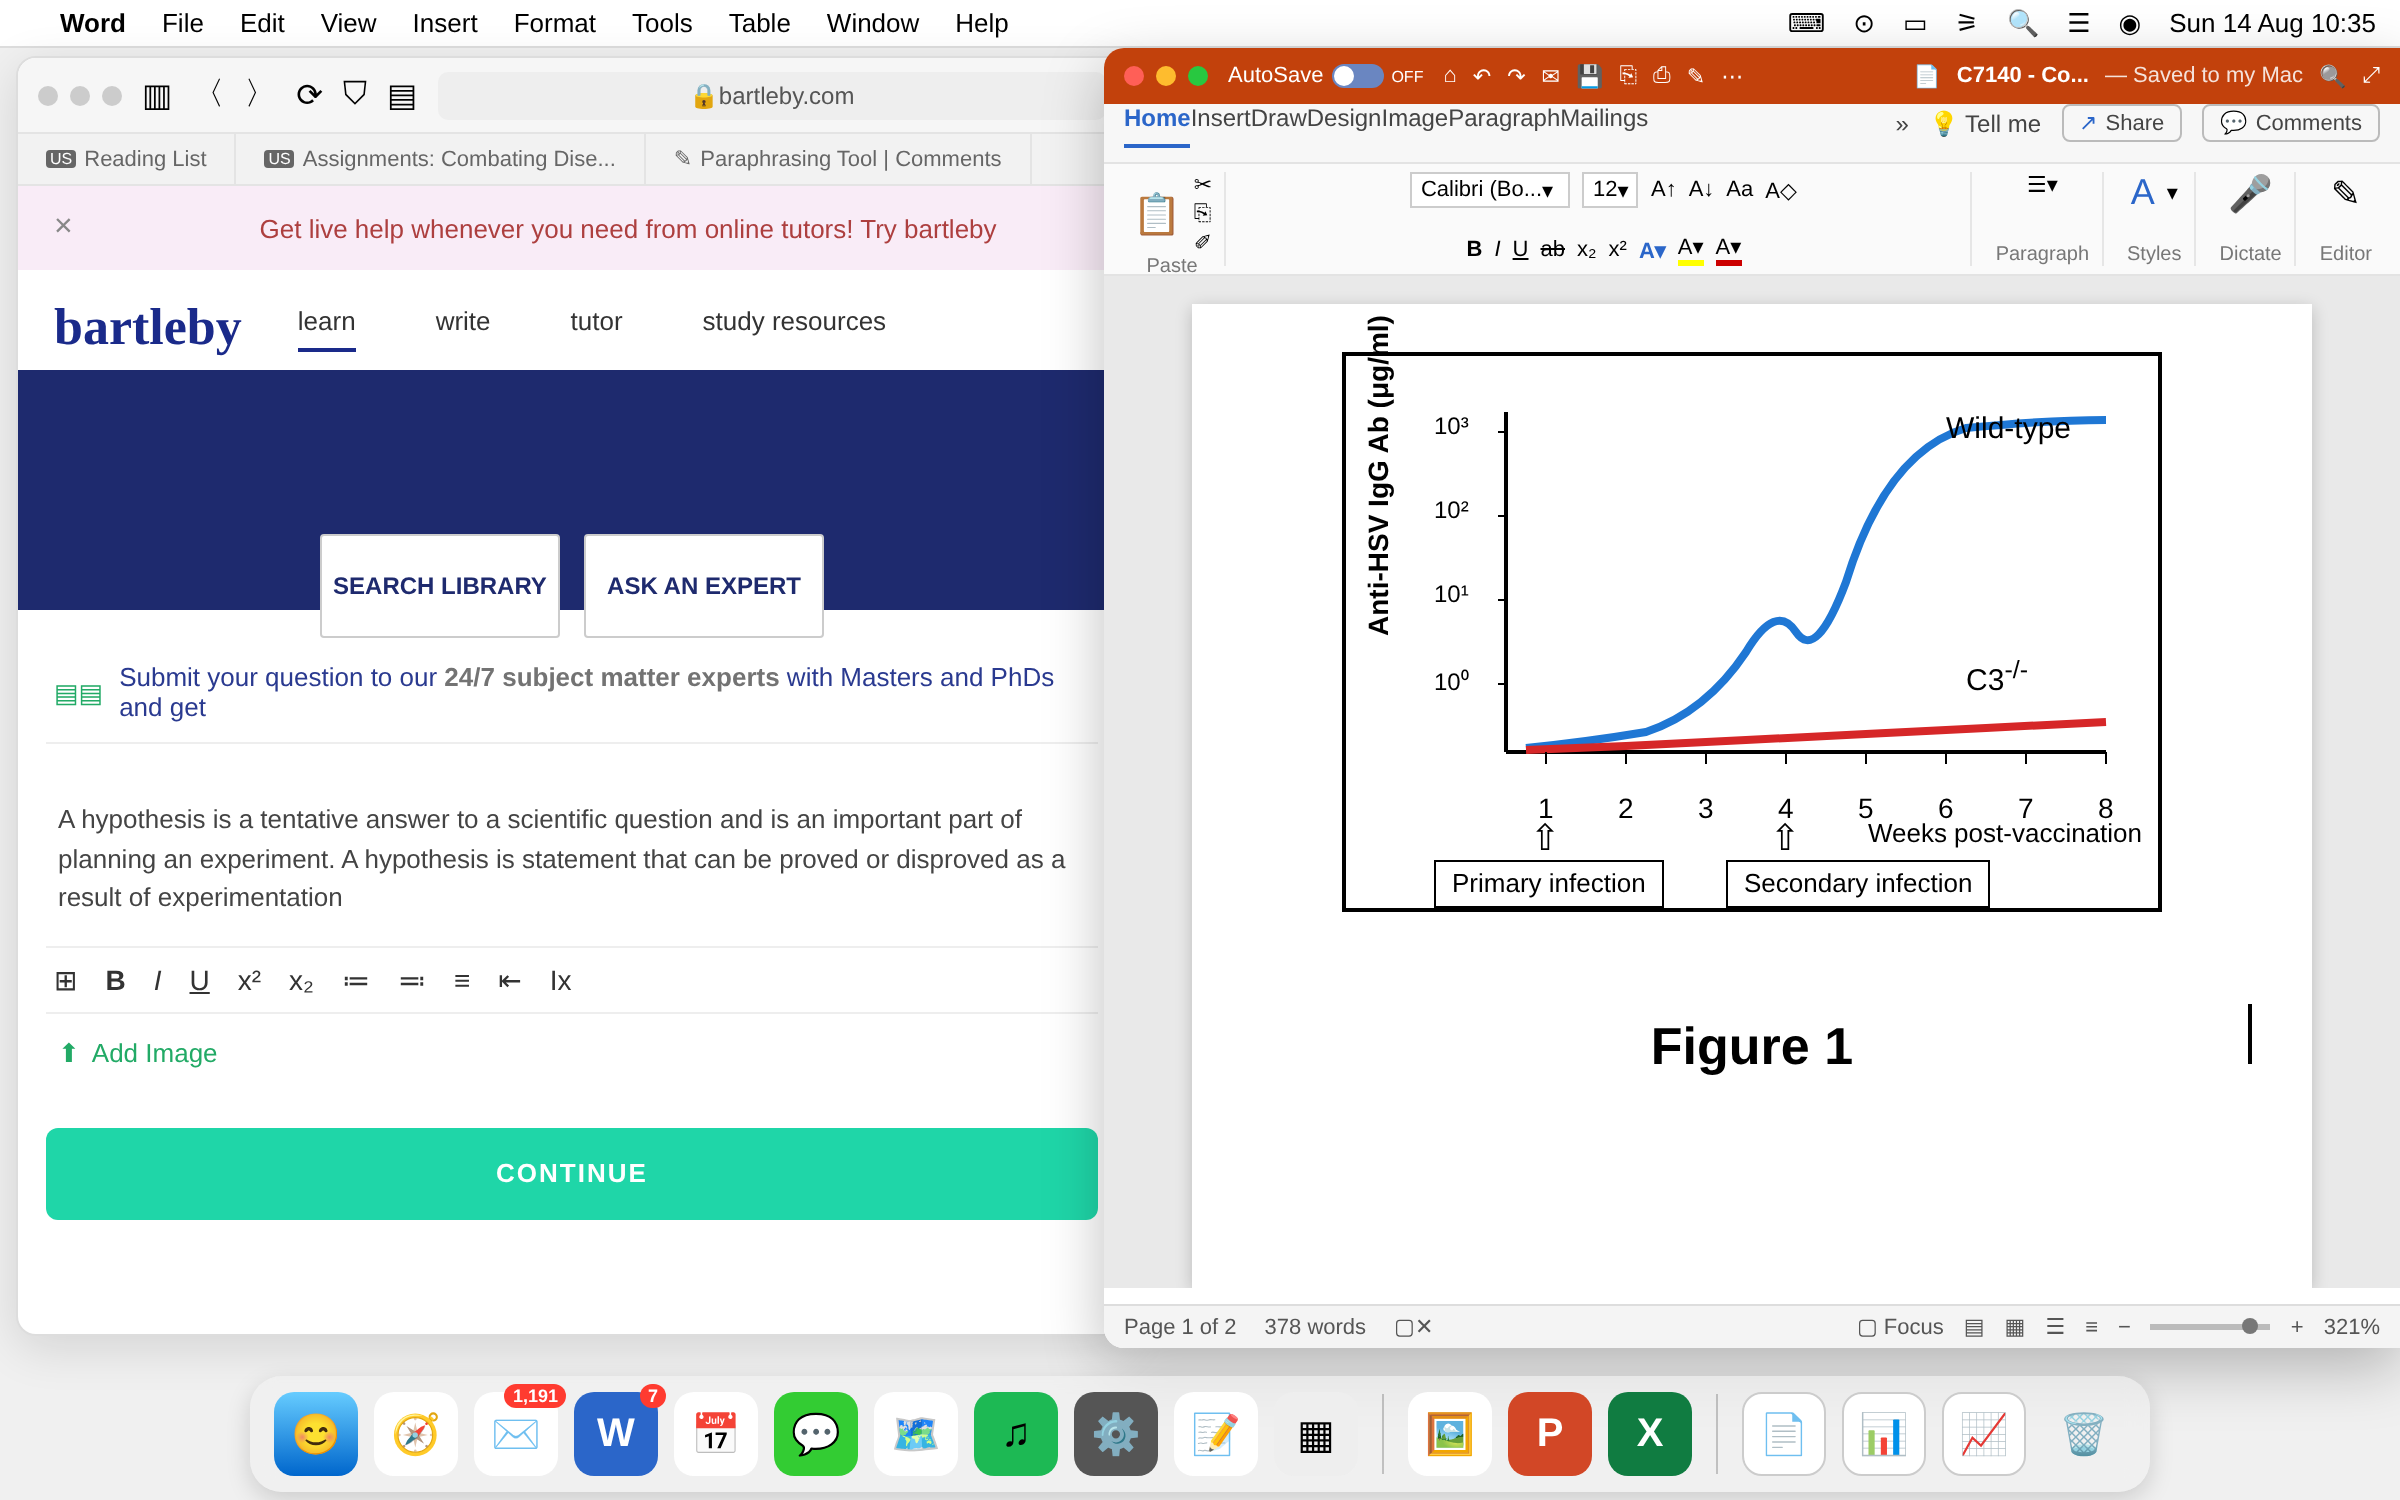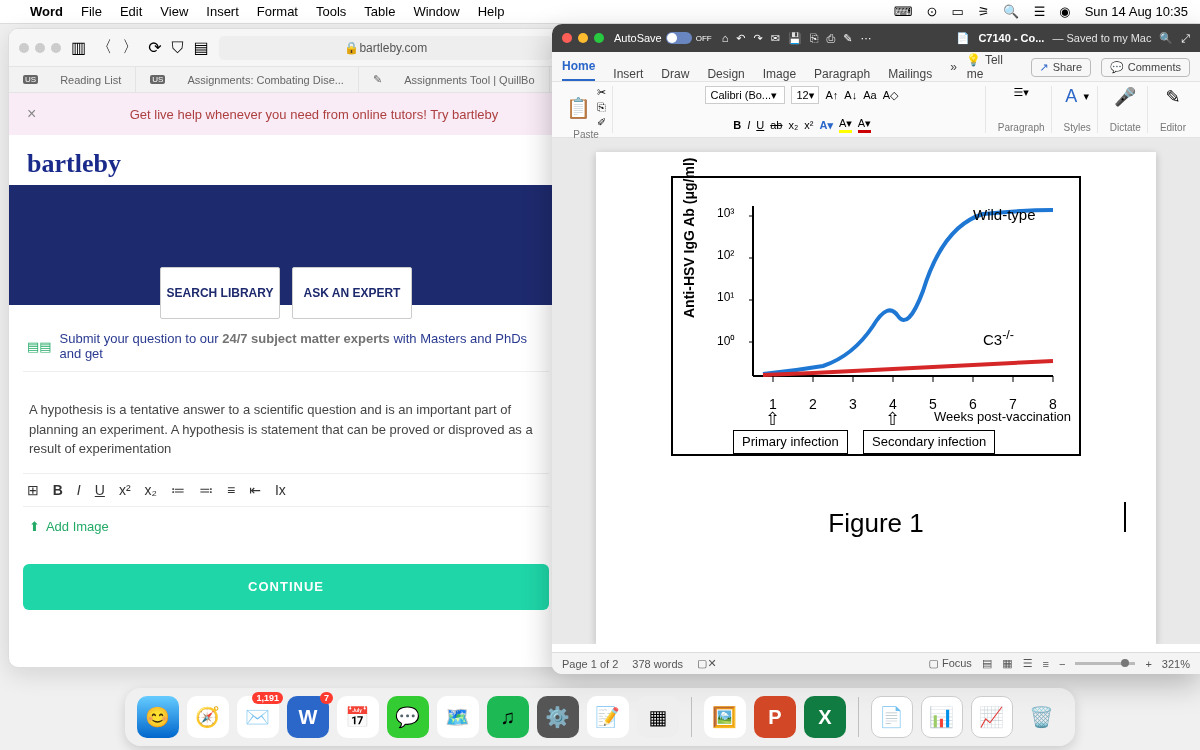--- a/index.html
+++ b/index.html
@@ -10,50 +10,50 @@
 .menubar .apple { font-size:14px; }
 .menubar .right { margin-left:auto; display:flex; gap:14px; align-items:center; }
 
 
 .safari { position:absolute; left:8px; top:28px; width:556px; height:640px; background:#fff; border-radius:10px; box-shadow:0 6px 24px rgba(0,0,0,.12); overflow:hidden; border:1px solid #ddd; }
 .safari-top { height:38px; background:#f6f6f6; display:flex; align-items:center; padding:0 10px; gap:10px; border-bottom:1px solid #e4e4e4; }
 .traffic { display:flex; gap:6px; }
 .traffic span { width:10px; height:10px; border-radius:50%; background:#ccc; }
 .addr { flex:1; height:24px; background:#eee; border-radius:5px; display:flex; align-items:center; justify-content:center; font-size:12px; color:#555; }
 .tabstrip { height:26px; background:#f2f2f2; display:flex; font-size:11px; border-bottom:1px solid #e4e4e4; }
-.tabstrip .tab { padding:0 14px; display:flex; align-items:center; gap:22px; border-right:1px solid #e4e4e4; color:#666; }
+.tabstrip .tab { padding:0 14px; display:flex; align-items:center; gap:4px; border-right:1px solid #e4e4e4; color:#666; }
 .banner { background:#f9ecf7; color:#ad3f3f; font-size:13px; padding:12px 18px; display:flex; align-items:center; }
 .banner .x { margin-right:auto; color:#888; font-size:16px; }
 .brand-row { display:flex; align-items:center; padding:14px 18px 6px; gap:28px; }
 .brand { font-family:Georgia,serif; font-weight:bold; font-size:26px; color:#1a2a8a; }
 .navlinks { display:flex; gap:40px; font-size:13px; color:#333; }
 .navlinks span.active { border-bottom:2px solid #1a2a8a; padding-bottom:6px; }
 .hero { background:#1e2a6e; height:120px; display:flex; align-items:flex-end; justify-content:center; gap:12px; padding-bottom:0; }
 .hero .card { background:#fff; width:120px; height:52px; border:1px solid #ccc; display:flex; align-items:center; justify-content:center; font-size:12px; font-weight:600; color:#1e2a6e; text-align:center; line-height:1.2; position:relative; top:14px; border-radius:2px; }
 .subh { padding:26px 18px 10px; font-size:13px; color:#2a3a90; display:flex; gap:8px; align-items:center; }
 .subh b { color:#737373; }
 .editor-area { margin:0 14px; border-top:1px solid #eee; }
 .editor-text { padding:28px 6px 14px; color:#444; font-size:13px; line-height:1.5; }
 .toolbar { display:flex; gap:14px; padding:8px 4px; color:#333; font-size:14px; align-items:center; border-top:1px solid #eee; border-bottom:1px solid #eee; }
 .toolbar span { cursor:pointer; }
 .addimg { padding:12px 6px; color:#2a6; font-size:13px; display:flex; gap:6px; align-items:center;}
 .continue { margin:18px 14px; height:46px; background:#1fd6a8; border-radius:6px; display:flex; align-items:center; justify-content:center; color:#fff; font-weight:600; letter-spacing:1px; font-size:13px; }
 
 
 .word { position:absolute; left:552px; top:24px; width:648px; height:650px; background:#fff; border-radius:10px 0 0 10px; box-shadow:0 10px 30px rgba(0,0,0,.25); overflow:hidden; }
-.word-title { height:28px; background:#404040; color:#fff; display:flex; align-items:center; padding:0 10px; font-size:11px; gap:10px; }
+.word-title { height:28px; background:#c2410c; color:#fff; display:flex; align-items:center; padding:0 10px; font-size:11px; gap:10px; }
 .word-title .dots { display:flex; gap:6px; }
 .word-title .dots span { width:10px; height:10px; border-radius:50%; }
 .word-title .dots span:nth-child(1){background:#ff5f57}.word-title .dots span:nth-child(2){background:#febc2e}.word-title .dots span:nth-child(3){background:#28c840}
 .autosave { display:flex; align-items:center; gap:4px; }
 .toggle { width:26px; height:12px; background:#6a86c1; border-radius:7px; position:relative; }
 .toggle::after{content:"";position:absolute;width:10px;height:10px;background:#fff;border-radius:50%;top:1px;left:1px;}
 .wt-mid { display:flex; gap:8px; align-items:center; }
 .wt-right { margin-left:auto; display:flex; gap:8px; align-items:center; }
-.ribbon-tabs { height:30px; background:#f7f7f7; display:flex; align-items:flex-end; padding:0 10px; gap:18px; font-size:12px; border-bottom:1px solid #e3e3e3; }
+.ribbon-tabs { height:30px; background:#f7f7f7; display:flex; align-items:flex-start; padding:0 10px; font-size:12px; border-bottom:1px solid #e3e3e3; }
 .ribbon-tabs span { color:#444; }
 .ribbon-tabs span.active { color:#2b66c9; border-bottom:2px solid #2b66c9; padding-bottom:6px; font-weight:600; }
 .ribbon-tabs .tellme { margin-left:auto; display:flex; gap:10px; align-items:center; color:#555;}
 .ribbon-tabs .pill { border:1px solid #bbb; border-radius:4px; padding:2px 8px; font-size:11px; color:#2b66c9; display:flex; gap:4px; align-items:center; }
 .ribbon { height:56px; background:#fafafa; border-bottom:1px solid #e3e3e3; display:flex; align-items:stretch; padding:4px 8px; font-size:11px; gap:6px; }
 .rgrp { display:flex; flex-direction:column; align-items:center; justify-content:space-between; padding:0 6px; border-right:1px solid #e6e6e6; }
 .rgrp .icons { display:flex; gap:6px; align-items:center; flex-wrap:wrap; }
 .rgrp .lbl { font-size:10px; color:#777; }
 .fontbox { border:1px solid #ccc; padding:1px 4px; background:#fff; font-size:11px; height:18px; display:flex; align-items:center; }
 
@@ -61,21 +61,21 @@
 .page { width:560px; background:#fff; box-shadow:0 2px 8px rgba(0,0,0,.2); padding:24px 60px; position:relative; }
 
 .figure { border:2px solid #000; width:410px; height:280px; margin:0 auto; position:relative; }
 .chart-svg { position:absolute; left:60px; top:18px; }
 .ylabel { position:absolute; left:8px; top:140px; transform:rotate(-90deg); transform-origin:left top; font-size:14px; font-weight:600; }
 .ticky { position:absolute; left:44px; font-size:12px; }
 .tickx { position:absolute; top:218px; font-size:14px; }
 .legend { position:absolute; font-size:15px; }
 .arrowbox { position:absolute; border:1.5px solid #000; padding:4px 8px; font-size:13px; text-align:center; line-height:1.1; background:#fff; }
 .arrow-up { position:absolute; font-size:18px; }
-.fig-cap { text-align:center; font-size:26px; font-weight:400; margin-top:12px; }
+.fig-cap { text-align:center; font-size:26px; font-weight:700; margin-top:12px; }
 
 .status { position:absolute; bottom:0; left:0; right:0; height:22px; background:#f4f4f4; border-top:1px solid #ddd; display:flex; align-items:center; font-size:11px; color:#555; padding:0 10px; gap:14px; }
 .status .right { margin-left:auto; display:flex; gap:10px; align-items:center; }
 
 
 .dock { position:absolute; bottom:4px; left:50%; transform:translateX(-50%); height:58px; background:rgba(240,240,240,.6); border-radius:16px; display:flex; align-items:center; padding:0 12px; gap:8px; backdrop-filter:blur(6px); box-shadow:0 4px 12px rgba(0,0,0,.15); }
 .dock .app { width:42px; height:42px; border-radius:10px; display:flex; align-items:center; justify-content:center; font-size:20px; position:relative; }
 .dock .badge { position:absolute; top:-4px; right:-4px; background:#ff3b30; color:#fff; font-size:9px; border-radius:8px; padding:1px 4px;font-weight:bold; }
 .dock .sep { width:1px; height:40px; background:rgba(0,0,0,.2); margin:0 4px; }
 </style>
@@ -123,28 +123,34 @@
   </div>
   <div class="tabstrip">
     <div class="tab">
         <span style="background:#666;color:#fff;font-size:8px;padding:0 2px;border-radius:2px">US</span>
         <span>Reading List</span>
       </div>
     <div class="tab">
         <span style="background:#666;color:#fff;font-size:8px;padding:0 2px;border-radius:2px">US</span>
         <span>Assignments: Combating Dise...</span>
       </div>
-    <div class="tab">✎ <span>Assignments Tool | QuillBo</span></div>
+    <div class="tab">✎ <span>Paraphrasing Tool | Comments</span></div>
   </div>
   <div class="banner">
     <span class="x">×</span>
     <span style="margin:0 auto">Get live help whenever you need from online tutors!  Try bartleby</span>
   </div>
   <div class="brand-row">
     <span class="brand">bartleby</span>
+    <div class="navlinks">
+      <span class="active">learn</span>
+      <span>write</span>
+      <span>tutor</span>
+      <span>study resources</span>
+    </div>
   </div>
   <div class="hero">
     <div class="card">SEARCH LIBRARY</div>
     <div class="card">ASK AN EXPERT</div>
   </div>
   <div class="subh">
     <span style="color:#2a6">▤▤</span>
     <span><span>Submit your question to our </span><b>24/7 subject matter experts</b><span> with Masters and PhDs and get</span></span>
   </div>
   <div class="editor-area">
@@ -307,21 +313,21 @@
         <span class="tickx" style="left:216px">4</span>
         <span class="tickx" style="left:256px">5</span>
         <span class="tickx" style="left:296px">6</span>
         <span class="tickx" style="left:336px">7</span>
         <span class="tickx" style="left:376px">8</span>
         <span class="legend" style="top:28px; left:300px">Wild-type</span>
         <span class="legend" style="top:150px; left:310px"><span>C3</span><sup>-/-</sup></span>
         <span style="position:absolute;right:8px;top:232px;font-size:13px;text-align:center;line-height:1.1">Weeks post-vaccination</span>
         <span class="arrow-up" style="left:92px; top:230px">⇧</span>
         <span class="arrow-up" style="left:212px; top:230px">⇧</span>
-        <div class="arrowbox" style="left:60px; top:252px">Primary infection</div>
+        <div class="arrowbox" style="left:44px; top:252px">Primary infection</div>
         <div class="arrowbox" style="left:190px; top:252px">Secondary infection</div>
       </div>
       <div style="height:40px"></div>
       <div class="fig-cap">Figure 1</div>
       <div style="position:absolute;right:30px;top:350px;width:2px;height:30px;background:#000"></div>
     </div>
   </div>
 
   <div class="status">
     <span>Page 1 of 2</span>

